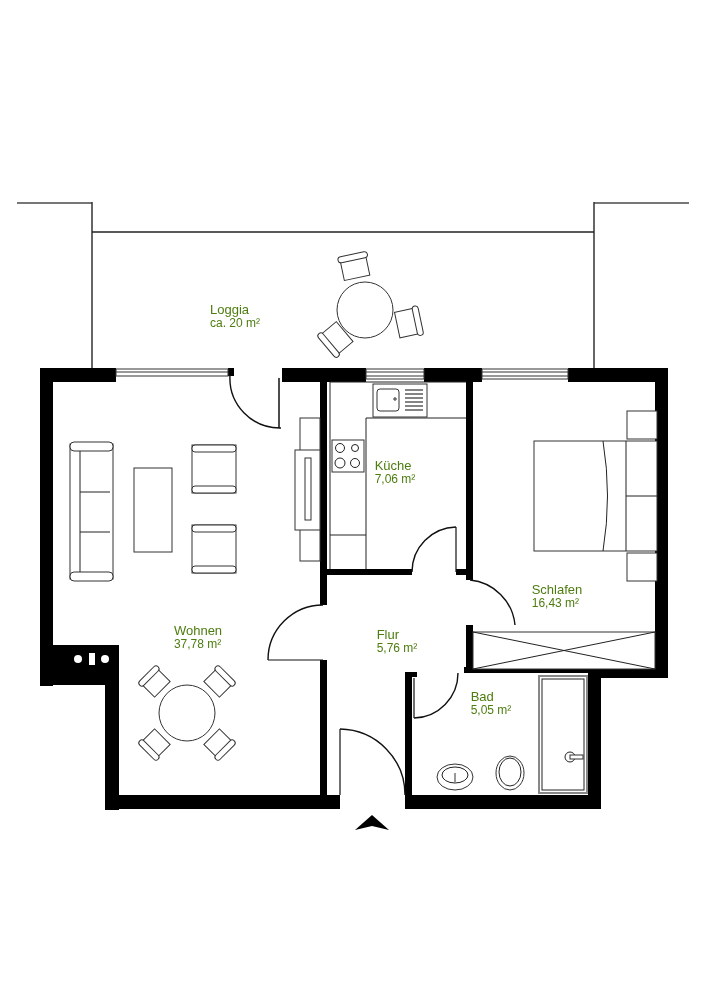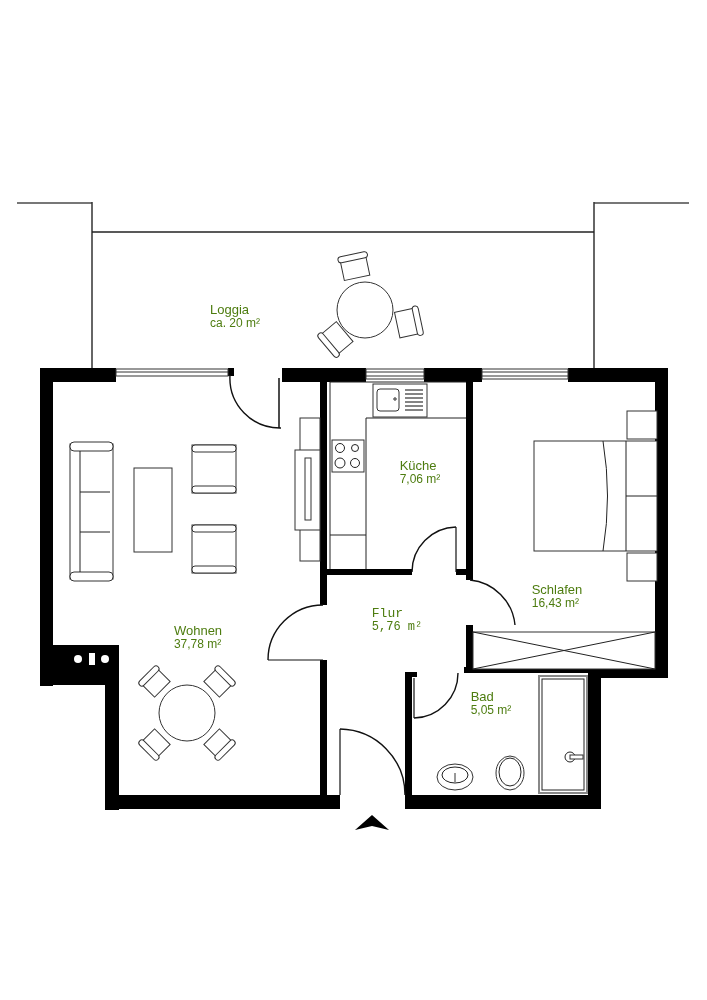--- a/index.html
+++ b/index.html
@@ -237,28 +237,28 @@
 </svg>
 
 <div class="label" style="left:235px; top:302px;">
   <span class="name">Loggia</span>
   <span class="area">ca. 20 m²</span>
 </div>
 <div class="label" style="left:198px; top:623px;">
   <span class="name">Wohnen</span>
   <span class="area">37,78 m²</span>
 </div>
-<div class="label" style="left:420px; top:458px;">
+<div class="label" style="left:395px; top:458px;">
   <span class="name">Küche</span>
   <span class="area">7,06 m²</span>
 </div>
 <div class="label" style="left:557px; top:582px;">
   <span class="name">Schlafen</span>
   <span class="area">16,43 m²</span>
 </div>
-<div class="label" style="left:397px; top:606px;font-family:Liberation Mono, monospace;">
+<div class="label" style="left:397px; top:627px;">
   <span class="name">Flur</span>
   <span class="area">5,76 m²</span>
 </div>
 <div class="label" style="left:491px; top:689px;">
   <span class="name">Bad</span>
   <span class="area">5,05 m²</span>
 </div>
 
 </body></html>

